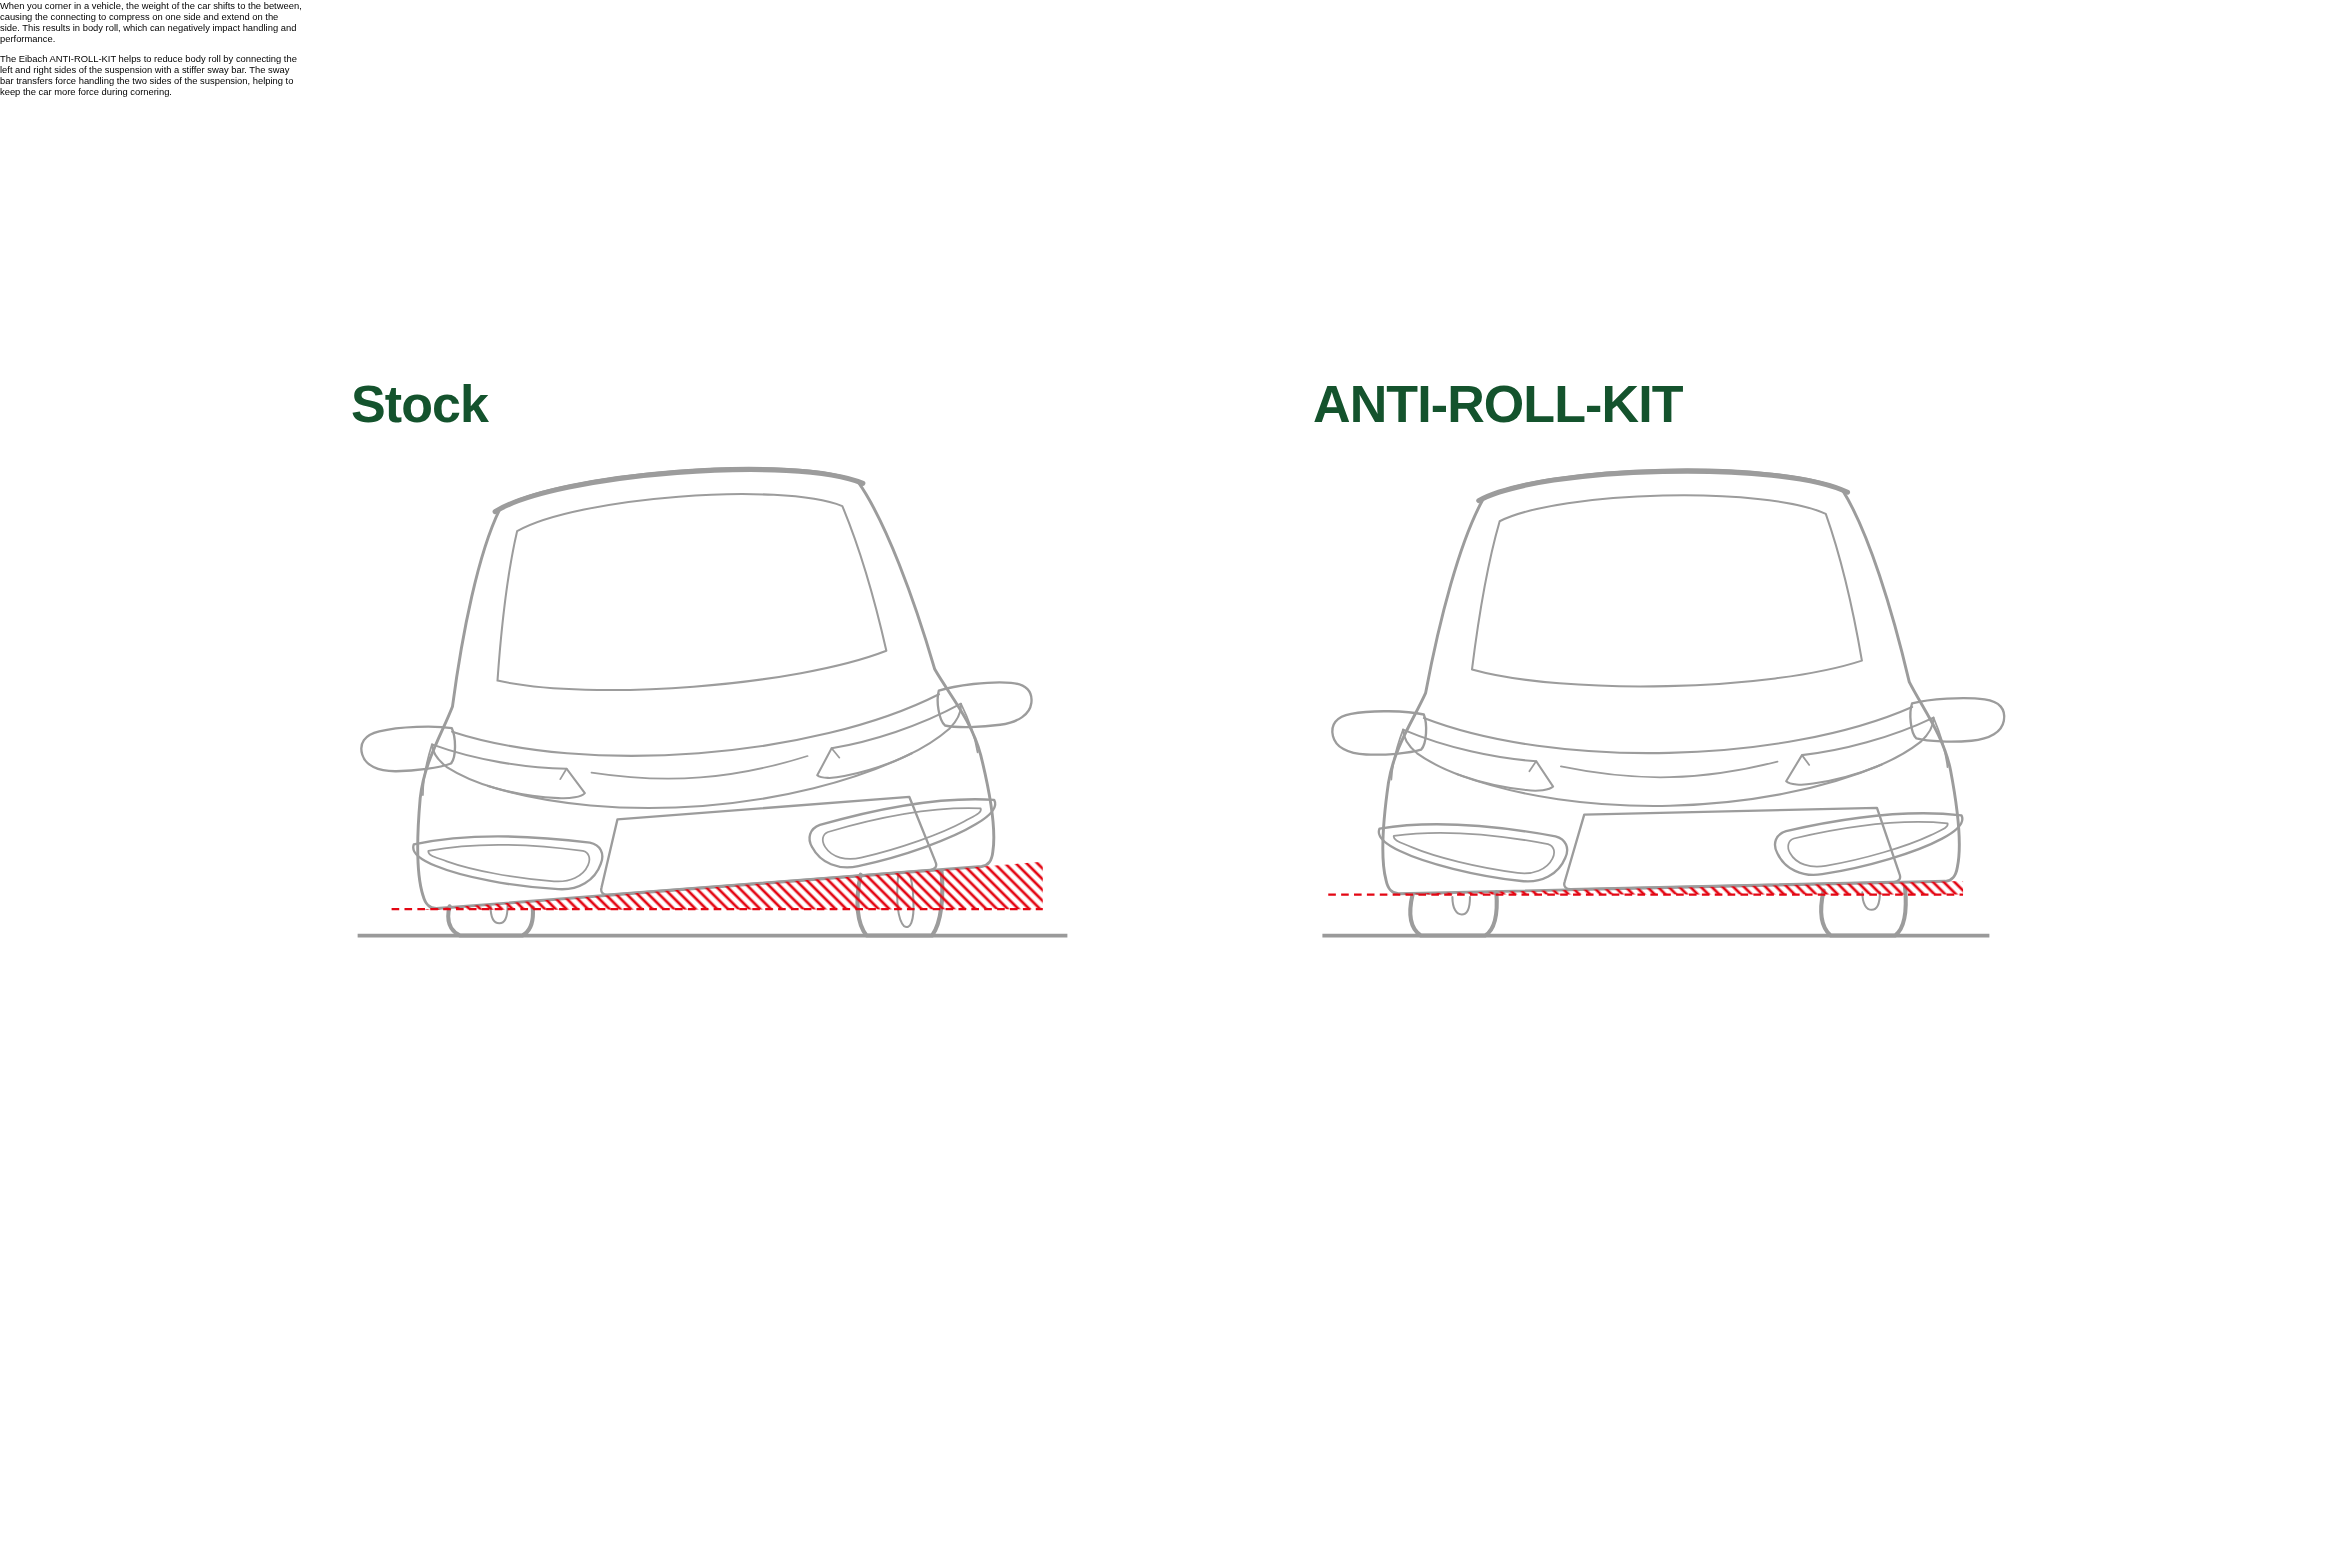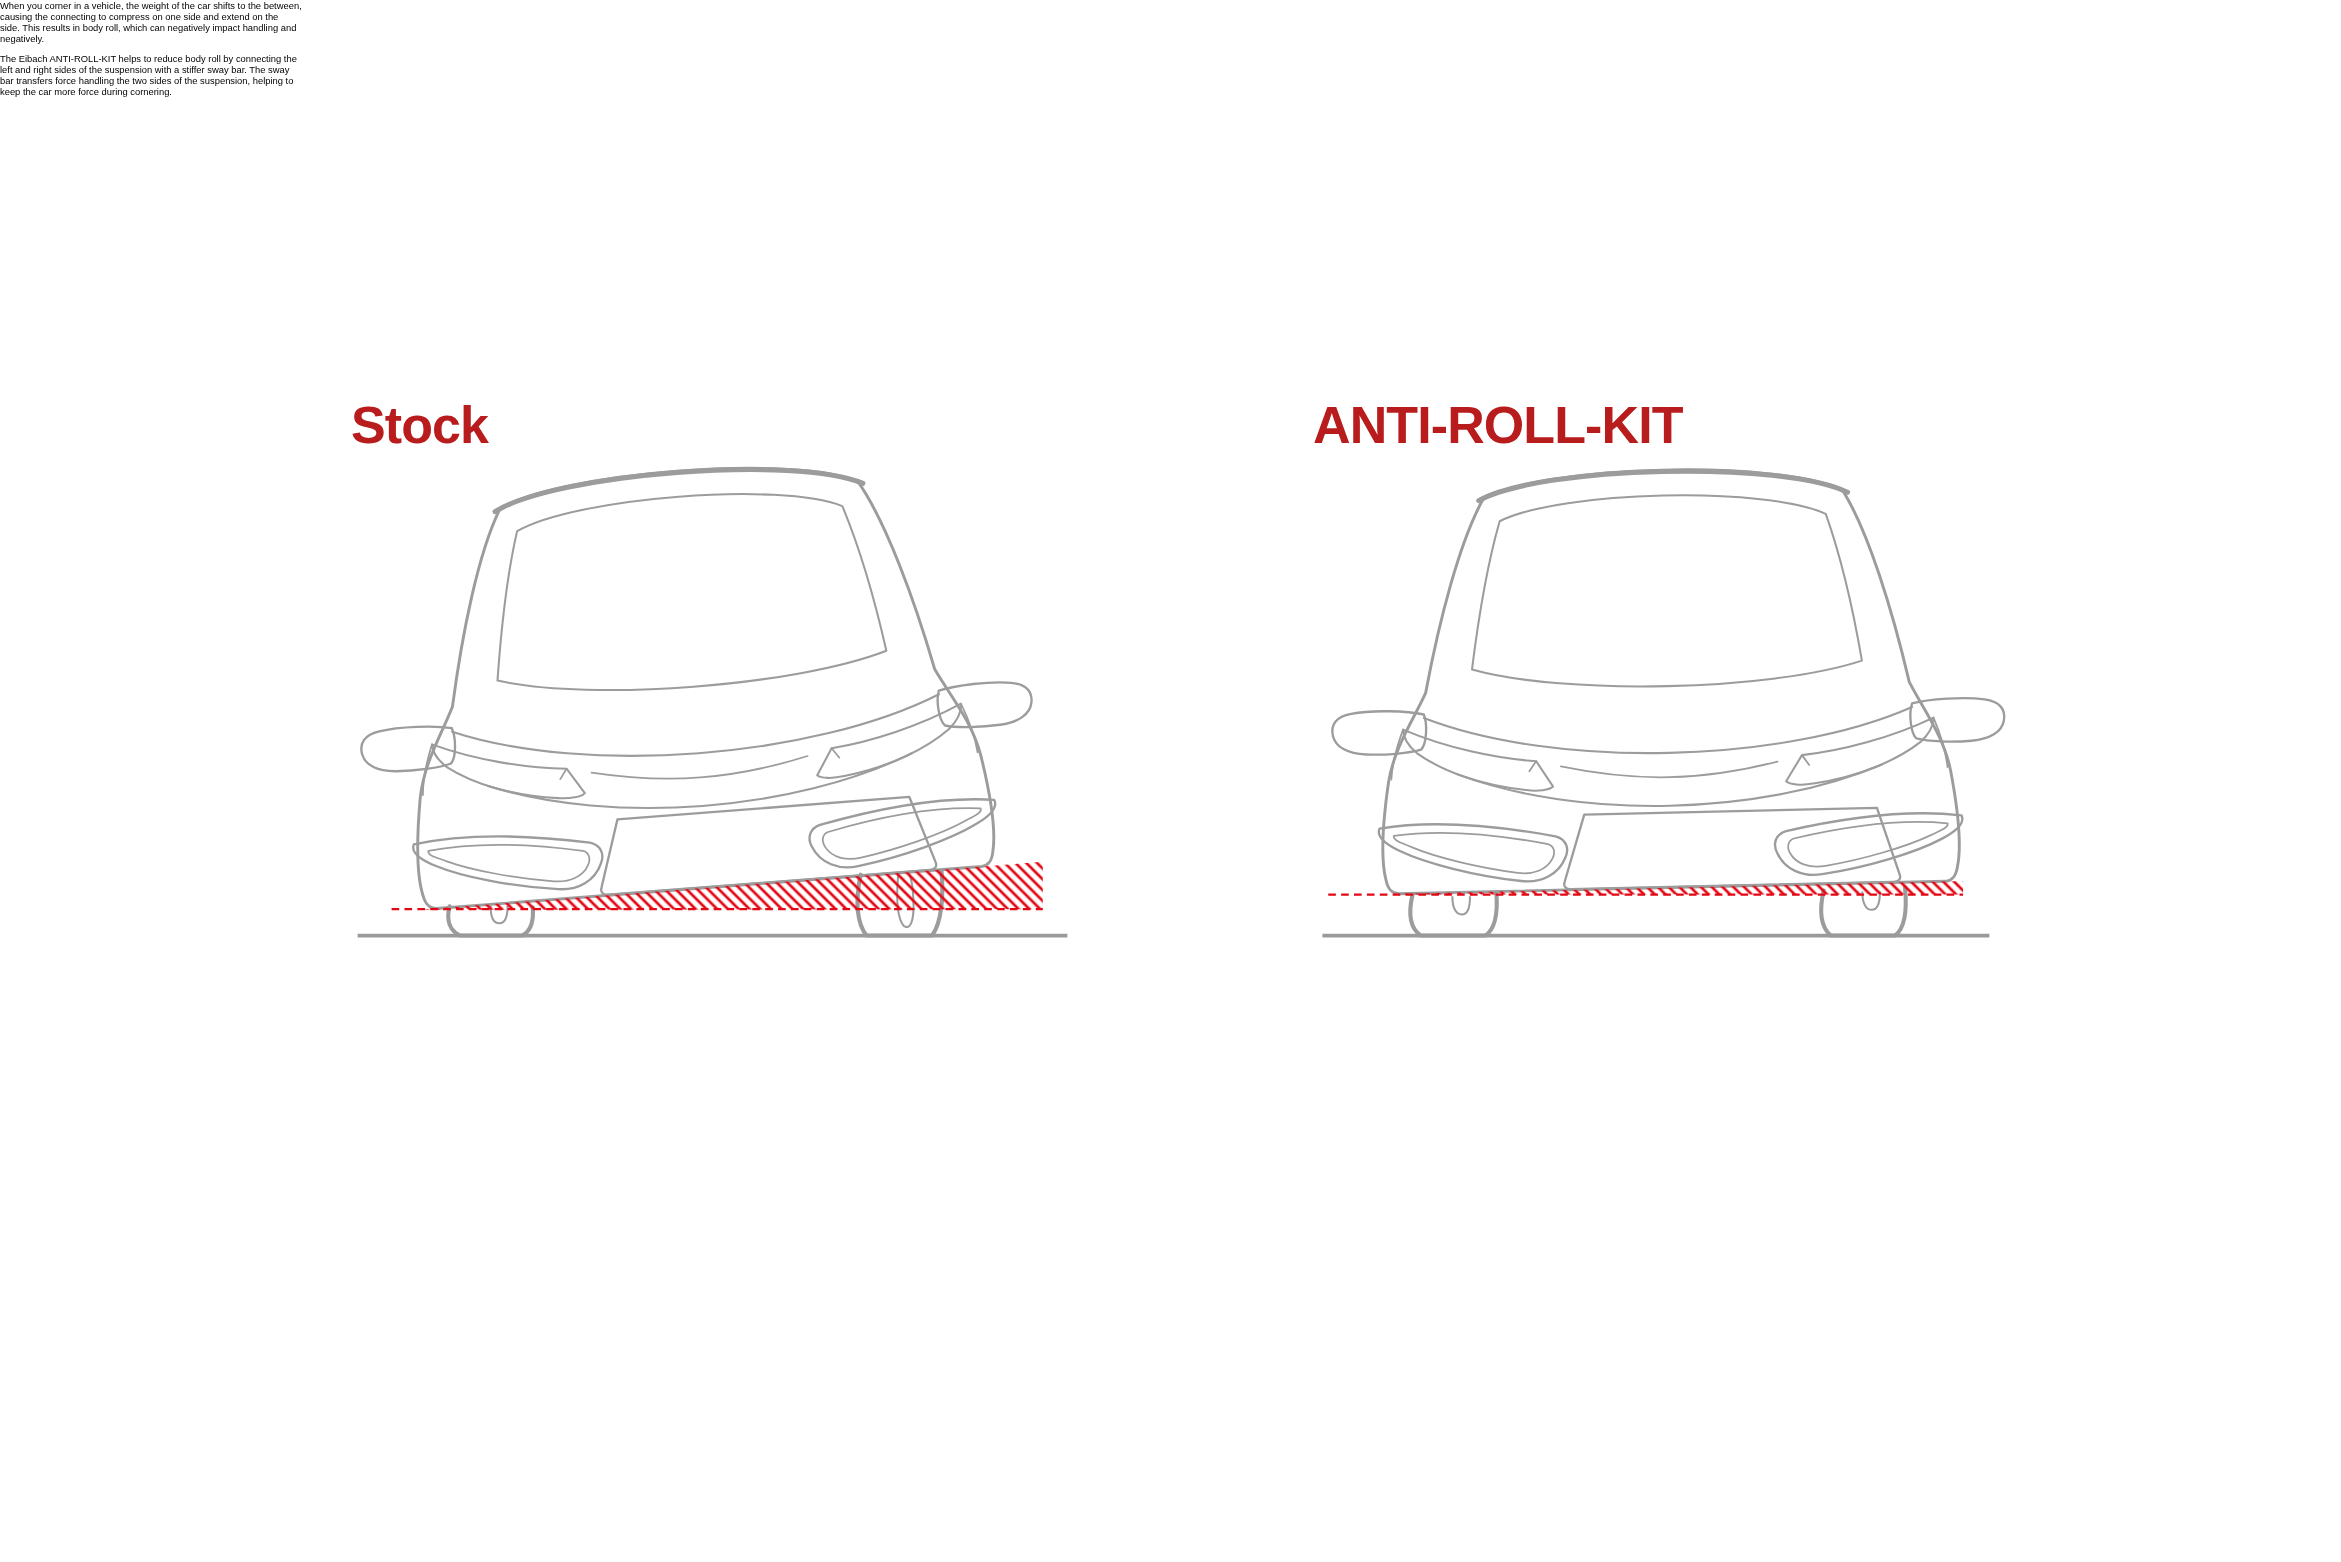--- a/index.html
+++ b/index.html
@@ -2,23 +2,23 @@
 <html style="font-size:9.4px"><head>
 <meta charset="utf-8">
 <style>
   html,body{margin:0;padding:0;}
   body{
     width:2342px;height:1562px;position:relative;background:#ffffff;
     font-family:"Liberation Sans","DejaVu Sans",sans-serif;
     overflow:hidden;
   }
   .heading{
-    position:absolute;top:396px;margin:0;
+    position:absolute;top:375px;margin:0;
     font-size:52px;font-weight:bold;letter-spacing:-0.9px;
-    color:#b91c1c;white-space:nowrap;line-height:59px;
+    color:#14532d;white-space:nowrap;line-height:59px;
   }
   .figure{position:absolute;top:454px;width:732px;height:504px;margin:0;}
   .caption{
     position:absolute;top:1036px;margin:0;
     font-size:22.5px;line-height:36px;color:#3f3f3f;
     white-space:nowrap;
   }
   svg{display:block;}
 </style>
 </head>
@@ -124,21 +124,21 @@
 
     <line x1="25" y1="822" x2="1237" y2="822" stroke="#9a9a9a" stroke-width="6.5"></line>
   </svg>
 </figure>
 
 <p class="caption" style="left:351px">
   </p>
 <div>When you corner in a vehicle, the weight of the car shifts to the between,</div>
   <div>causing the connecting to compress on one side and extend on the</div>
   <div>side. This results in body roll, which can negatively impact handling and</div>
-  <div>negatively.</div>
+  <div>performance.</div>
 <p></p>
 
 <h2 class="heading" style="left:1313px">ANTI-ROLL-KIT</h2>
 
 <figure class="figure" style="left:1306px">
   <svg viewBox="0 0 1250 860" width="732" height="504">
 
     <use href="#carBody" transform="rotate(-1.3 625 740)"></use>
 
     <g fill="none" stroke="#9c9c9c" stroke-width="7" stroke-linecap="round" stroke-linejoin="round">

